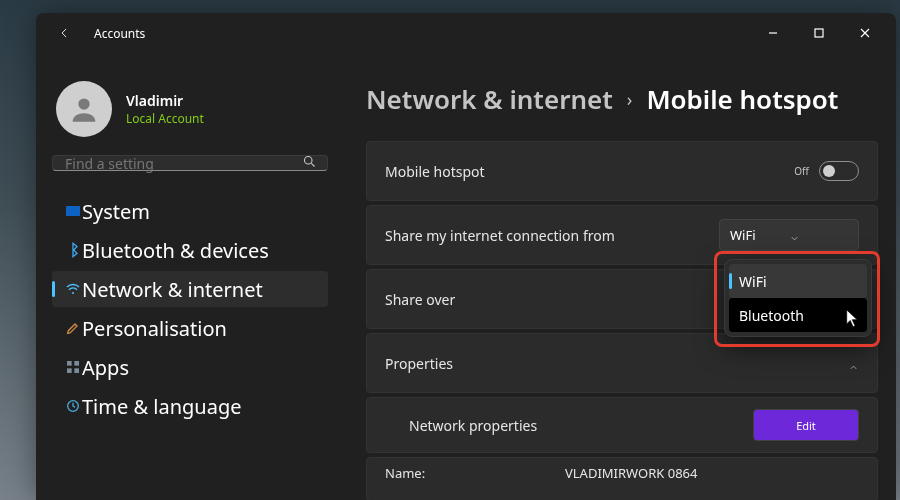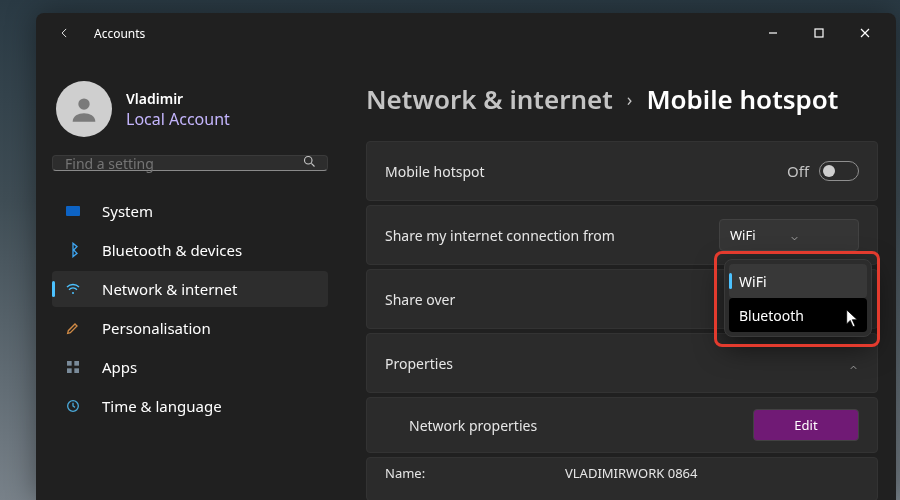--- a/index.html
+++ b/index.html
@@ -21,58 +21,58 @@
   .win-controls { margin-left:auto; display:flex; }
   .wc { width:46px; height:32px; display:flex; align-items:center; justify-content:center; }
   .wc svg { width:10px; height:10px; stroke:#fff; fill:none; stroke-width:1.2; }
 
   .body { flex:1; display:flex; overflow:hidden; }
   .sidebar { width:308px; padding: 18px 16px 0 16px; display:flex; flex-direction:column; }
   .profile { display:flex; align-items:center; gap:14px; padding: 10px 6px 18px 4px; }
   .avatar { width:56px; height:56px; border-radius:50%; background:#cfcfcf; display:flex; align-items:center; justify-content:center; }
   .avatar svg { width:34px; height:34px; fill:#7a7a7a; }
   .profile-name { font-size:14px; font-weight:600; }
-  .profile-sub { font-size:16px; color:#c4b5fd; }
+  .profile-sub { font-size:12px; color:#84cc16; }
 
   .search {
     height:16px; background:#2d2d2d; border:1px solid #3a3a3a; border-bottom:1px solid #8a8a8a;
     border-radius:4px; display:flex; align-items:center; padding:0 10px 0 12px;
     color:#c9c9c9; font-size:14px;
   }
   .search-input { flex:1; background:none; border:none; outline:none; color:#c9c9c9; font-size:14px; }
   .search svg { width:15px; height:15px; stroke:#c9c9c9; fill:none; stroke-width:1.8; }
 
   .nav { margin-top:22px; display:flex; flex-direction:column; gap:3px; }
-  .nav-item { height:36px; display:flex; align-items:center; gap:20px; padding:0 12px; border-radius:4px; font-size:15px; position:relative; }
+  .nav-item { height:36px; display:flex; align-items:center; gap:0; padding:0 12px; border-radius:4px; font-size:20px; position:relative; }
   .nav-item.active { background:#2d2d2d; }
   .nav-item.active::before { content:""; position:absolute; left:0; top:10px; bottom:10px; width:3px; background:#4cc2ff; border-radius:2px; }
   .nav-ic { width:18px; height:18px; display:flex; align-items:center; justify-content:center; }
   .nav-ic svg, .nav-ic .emoji { width:16px; height:16px; }
   .nav-ic .rect { width:14px; height:10px; border-radius:1px; }
 
   .main { flex:1; padding: 28px 18px 0 22px; display:flex; flex-direction:column; overflow:hidden; }
   .crumbs { font-size:26px; font-weight:600; display:flex; align-items:center; gap:14px; margin-bottom:24px; flex-wrap:nowrap; white-space:nowrap; }
   .crumbs .parent { color:#c4c4c4; }
   .crumbs .sep { color:#c4c4c4; font-size:18px; font-weight:400; }
 
   .cards { display:flex; flex-direction:column; gap:4px; position:relative; }
   .card { background:#2b2b2b; border:1px solid #333; border-radius:4px; padding:0 18px; min-height:60px; display:flex; align-items:center; font-size:14px; }
   .card .label { flex:1; color:#e6e6e6; }
-  .toggle-label { color:#c4c4c4; font-size:15px; margin-right:10px; }
+  .toggle-label { color:#c4c4c4; font-size:10px; margin-right:10px; }
   .toggle { width:40px; height:20px; border:1px solid #8f8f8f; border-radius:10px; position:relative; }
   .toggle .knob { position:absolute; left:3px; top:3px; width:12px; height:12px; border-radius:50%; background:#cfcfcf; }
 
   .dropdown { width:140px; height:32px; background:#353535; border:1px solid #424242; border-radius:4px; display:flex; align-items:center; padding:0 10px; font-size:13px; }
   .dropdown span { flex:1; }
   .chev { width:11px; height:11px; }
   .chev svg { width:11px; height:11px; stroke:#c9c9c9; fill:none; stroke-width:1.6; }
 
   .card.expander .chev { margin-left:auto; }
   .card.indent .label { padding-left:24px; }
-  .edit-btn { width:106px; height:32px; background:#701a75; border:1px solid #424242; border-radius:4px; display:flex; align-items:center; justify-content:center; font-size:13px; }
+  .edit-btn { width:106px; height:32px; background:#6d28d9; border:1px solid #424242; border-radius:4px; display:flex; align-items:center; justify-content:center; font-size:11px; }
   .kv { display:flex; align-items:center; height:48px; font-size:13px; }
   .kv .k { width:180px; padding-left:24px; color:#e6e6e6; }
   .kv .v { color:#e6e6e6; }
 
   
   .popup {
     position:absolute; right:8px; top:0; width:148px; background:#2c2c2c;
     border:1px solid #3a3a3a; border-radius:8px; padding:4px;
     box-shadow:0 10px 28px rgba(0,0,0,.6);
   }

